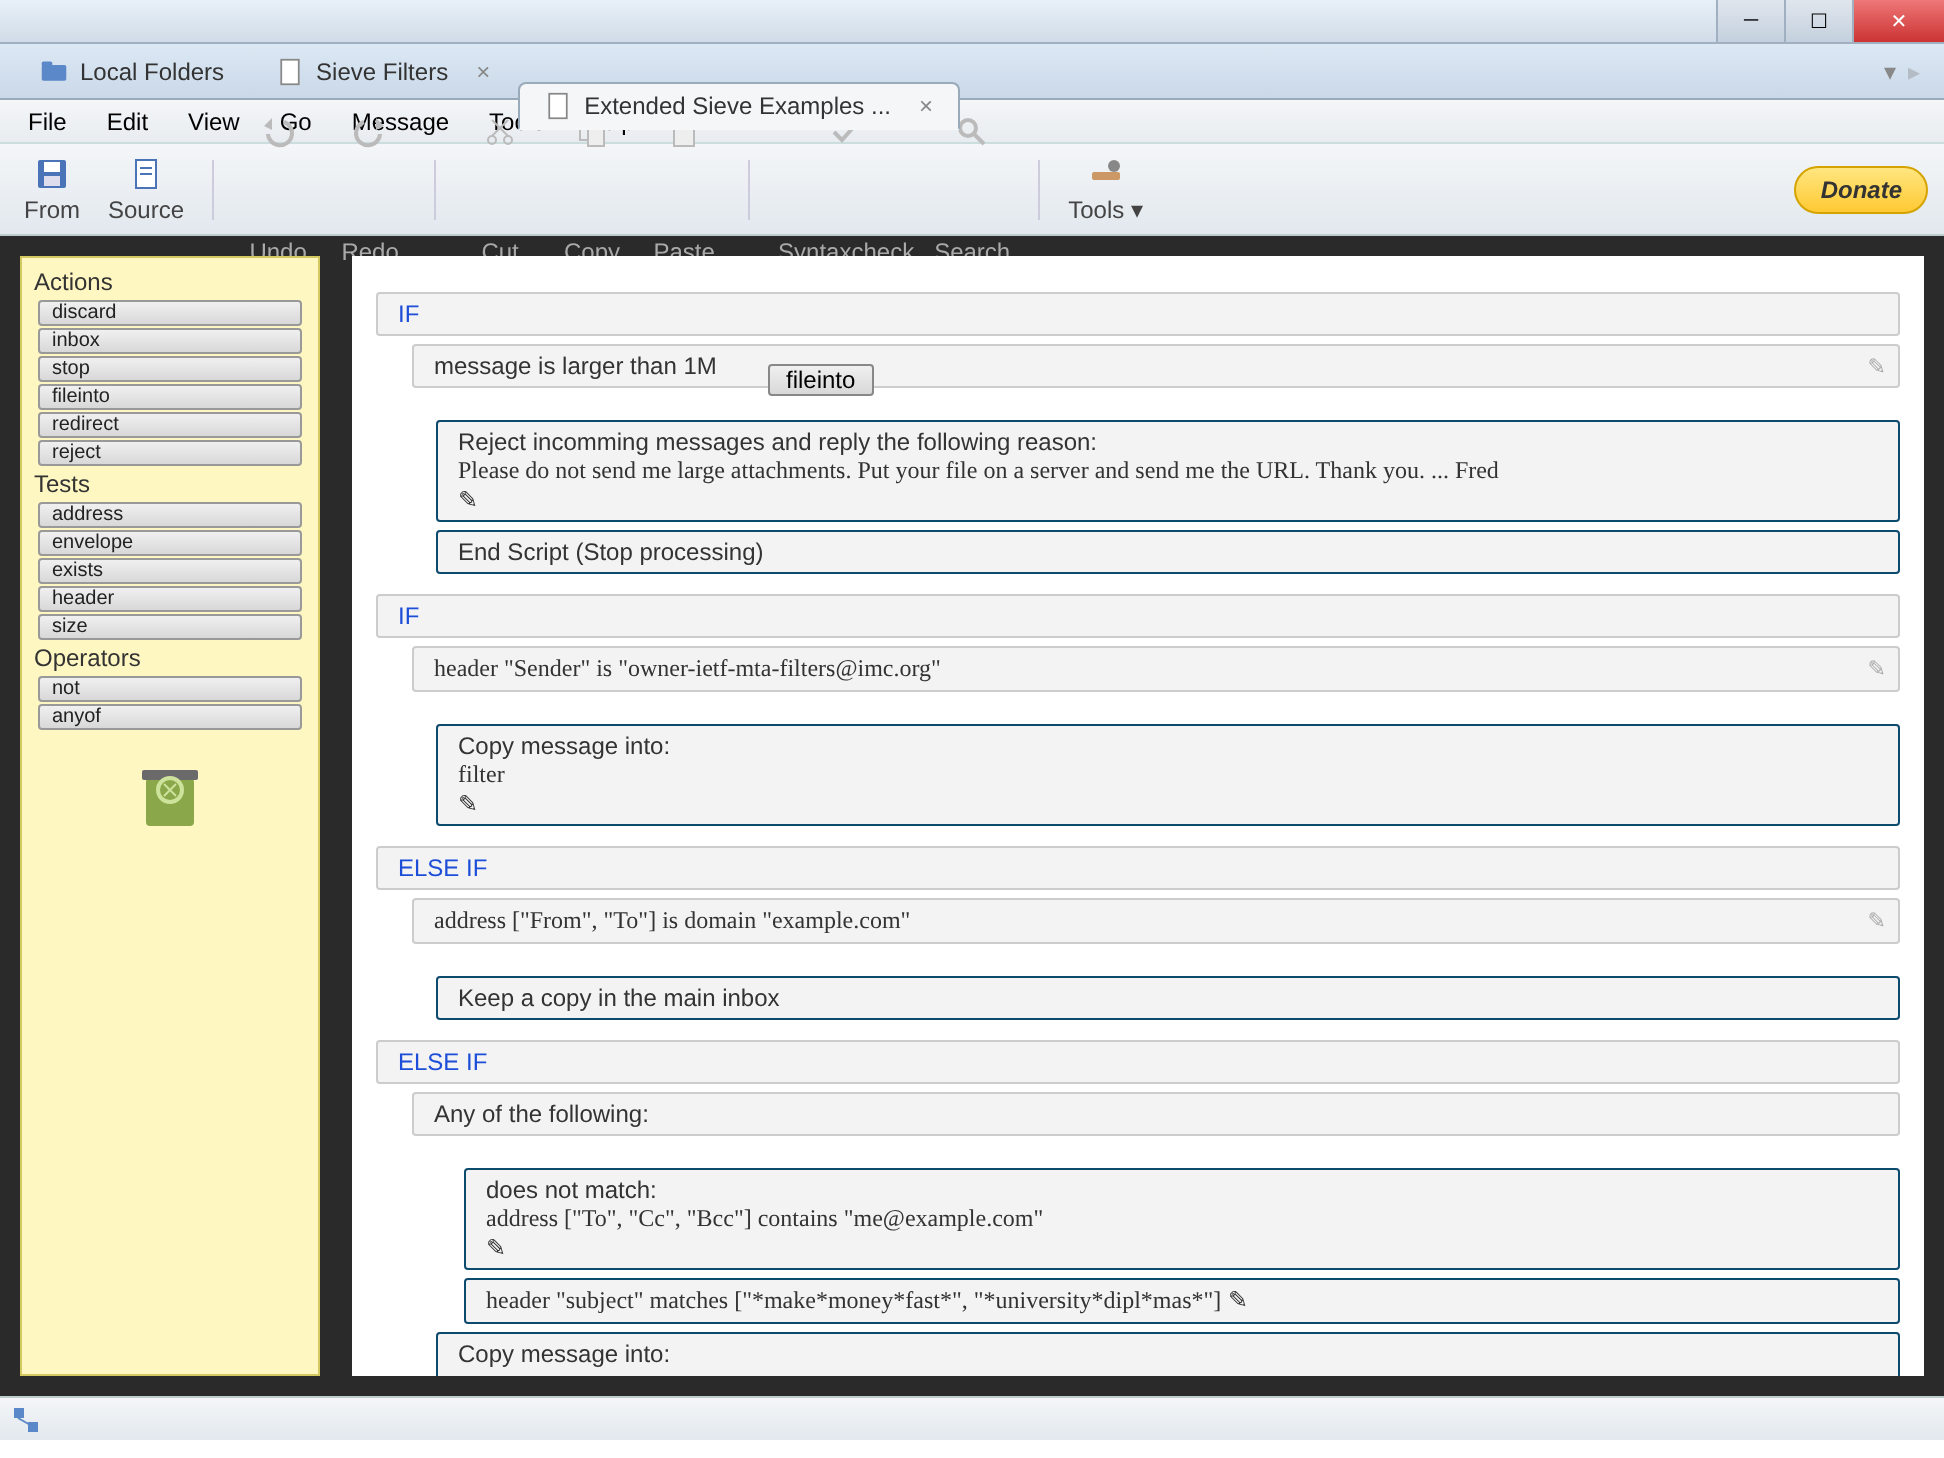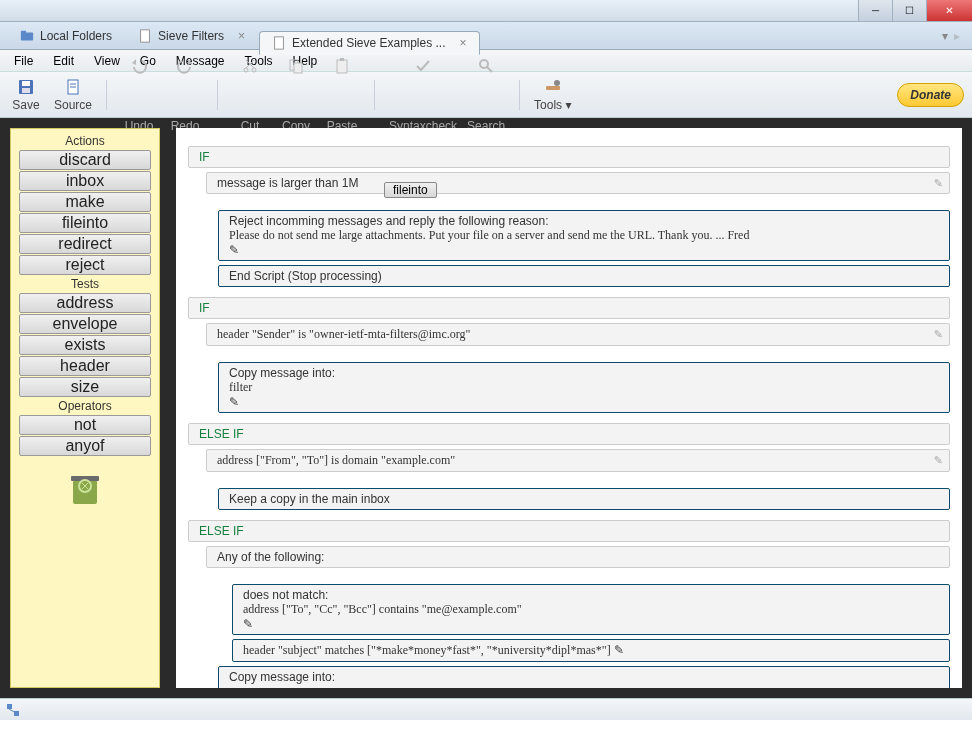--- a/index.html
+++ b/index.html
@@ -8,50 +8,50 @@
 
 .window-chrome { height: 22px; background: linear-gradient(#e8f0f8, #d0dce8); border-bottom: 1px solid #a0b0c0; display: flex; justify-content: flex-end; align-items: stretch; }
 .win-btn { width: 34px; display: flex; align-items: center; justify-content: center; border-left: 1px solid #a0b0c0; font-size: 10px; }
 .win-min { background: linear-gradient(#e0e6ed,#c4d0de); }
 .win-max { background: linear-gradient(#e0e6ed,#c4d0de); }
 .win-close { background: linear-gradient(#e77,#c33); color: #fff; width: 46px; }
 
 
 .tab-row { height: 28px; background: linear-gradient(#dce8f4,#cad8e8); display: flex; align-items: center; padding: 0 8px; gap: 0; border-bottom: 1px solid #9ab; }
 .tab { display: flex; align-items: center; gap: 6px; padding: 4px 12px; color: #333; border-radius: 4px 4px 0 0; margin-right: 2px; }
-.tab.active { background: #f4f6f8; border: 1px solid #9ab; border-bottom: 1px solid #f4f6f8; position: relative; top: 7px; }
+.tab.active { background: #f4f6f8; border: 1px solid #9ab; border-bottom: 1px solid #f4f6f8; position: relative; top: 17px; }
 .tab-icon { width: 14px; height: 14px; display: inline-block; }
 .tab-close { margin-left: 8px; color: #888; font-size: 12px; }
 .tab-row-extra { margin-left: auto; display: flex; gap: 6px; align-items: center; padding-right: 4px; color: #888; }
 
 
 .menu-bar { height: 22px; background: linear-gradient(#f4f6f8,#e8ecf0); display: flex; align-items: center; padding: 0 6px; gap: 4px; border-bottom: 1px solid #cdd; }
 .menu-item { padding: 2px 8px; }
 
 
 .toolbar { height: 46px; background: linear-gradient(#f4f6f8,#e2e8ee); display: flex; align-items: center; padding: 0 8px; gap: 10px; border-bottom: 1px solid #bcc; }
 .tb-btn { display: flex; flex-direction: column; align-items: center; gap: 2px; color: #444; min-width: 36px; }
 .tb-btn.disabled { color: #aaa; gap: 44px; }
 .tb-icon { width: 18px; height: 18px; }
 .tb-sep { width: 1px; height: 30px; background: #ccd; margin: 0 4px; }
 .donate { margin-left: auto; background: linear-gradient(#ffe680,#ffc933); border: 1px solid #d4a300; border-radius: 12px; padding: 4px 12px; font-weight: bold; font-style: italic; color: #333; }
 
 
 .main { display: flex; height: 580px; background: #2a2a2a; padding: 10px; gap: 16px; }
 
 
-.sidebar { width: 150px; background: #fff7c2; border: 1px solid #d4c860; padding: 4px; text-align: center; }
+.sidebar { width: 150px; background: #fff7c2; border: 1px solid #d4c860; padding: 4px; }
 .sb-heading { font-weight: normal; color: #333; padding: 1px 2px; }
-.sb-item { background: linear-gradient(#f0f0f0,#d8d8d8); border: 1px solid #999; border-radius: 2px; padding: 0 6px; margin: 1px 4px; font-size: 16px; color: #222; cursor: grab; }
+.sb-item { background: linear-gradient(#f0f0f0,#d8d8d8); border: 1px solid #999; border-radius: 2px; padding: 0 6px; margin: 1px 4px; font-size: 10px; color: #222; cursor: grab; }
 .trash { width: 40px; height: 40px; margin: 12px auto 0; display: block; }
 
 
 .editor { flex: 1; background: #fff; padding: 18px 12px 12px 12px; overflow-y: auto; position: relative; }
 .block { margin-bottom: 10px; }
-.block-header { background: #f3f3f3; border: 1px solid #ccc; padding: 3px 10px; color: #15803d; border-radius: 2px; }
+.block-header { background: #f3f3f3; border: 1px solid #ccc; padding: 3px 10px; color: #1d4ed8; border-radius: 2px; }
 .cond { background: #f3f3f3; border: 1px solid #ccc; padding: 3px 10px; margin: 4px 0 16px 18px; color: #333; border-radius: 2px; position: relative; }
 .cond .edit-icon { position: absolute; right: 6px; top: 4px; color: #aaa; font-size: 11px; }
 .action-block { background: #f3f3f3; border: 1px solid #0c4a6e; padding: 3px 10px; margin: 4px 0 4px 30px; color: #333; border-radius: 2px; position: relative; }
 .mono { font-family: Liberation Serif, serif; font-size: 12px; }
 .nested { margin-left: 14px; }
 .drag-indicator { position: absolute; left: 240px; right: 12px; height: 2px; background: #d00; top: 60px; }
 .drag-chip { position: absolute; left: 208px; top: 54px; background: linear-gradient(#f0f0f0,#d8d8d8); border: 1px solid #888; padding: 0 8px; font-size: 12px; border-radius: 2px; z-index: 5; }
 
 
 .status-bar { height: 22px; background: linear-gradient(#f4f6f8,#e2e8ee); border-top: 1px solid #bcc; display: flex; align-items: center; padding: 0 6px; }
@@ -114,21 +114,21 @@
 
 <div class="toolbar">
   <div class="tb-btn">
     <span class="tb-icon">
         <svg viewBox="0 0 18 18">
           <rect x="2" y="2" width="14" height="14" fill="#4a73b8" rx="1"></rect>
           <rect x="5" y="3" width="8" height="5" fill="#fff"></rect>
           <rect x="5" y="10" width="8" height="5" fill="#dde"></rect>
         </svg>
       </span>
-    <span>Save</span>
+    <span>From</span>
   </div>
   <div class="tb-btn">
     <span class="tb-icon">
         <svg viewBox="0 0 18 18">
           <rect x="4" y="2" width="10" height="14" fill="#fff" stroke="#4a73b8"></rect>
           <line x1="6" y1="6" x2="12" y2="6" stroke="#4a73b8"></line>
           <line x1="6" y1="9" x2="12" y2="9" stroke="#4a73b8"></line>
         </svg>
       </span>
     <span>Source</span>
@@ -212,21 +212,21 @@
   </div>
   <div class="donate">Donate</div>
 </div>
 
 <div class="main">
 
   <div class="sidebar">
     <div class="sb-heading">Actions</div>
     <div class="sb-item">discard</div>
     <div class="sb-item">inbox</div>
-    <div class="sb-item">make</div>
+    <div class="sb-item">stop</div>
     <div class="sb-item">fileinto</div>
     <div class="sb-item">redirect</div>
     <div class="sb-item">reject</div>
 
     <div class="sb-heading">Tests</div>
     <div class="sb-item">address</div>
     <div class="sb-item">envelope</div>
     <div class="sb-item">exists</div>
     <div class="sb-item">header</div>
     <div class="sb-item">size</div>

